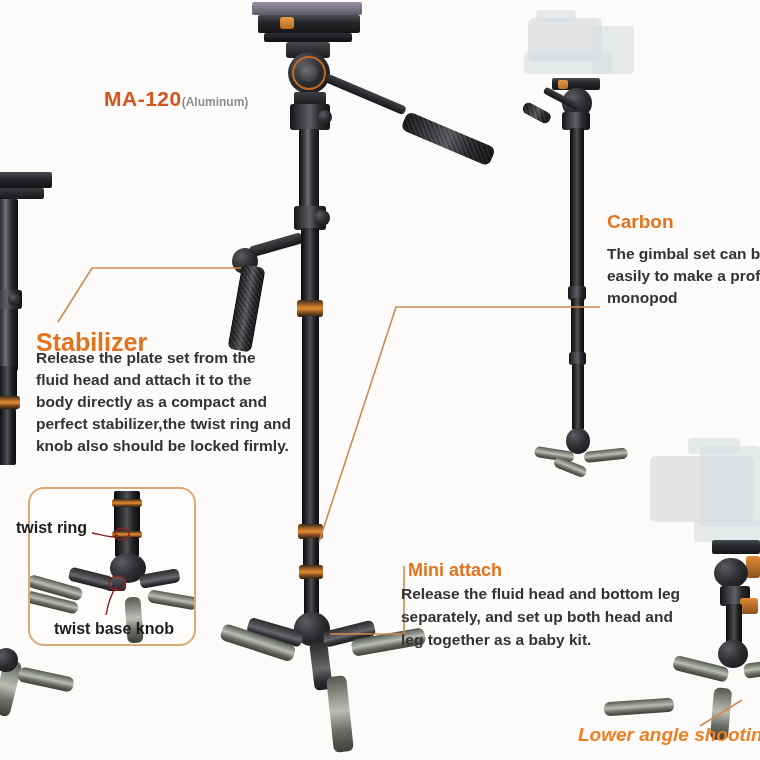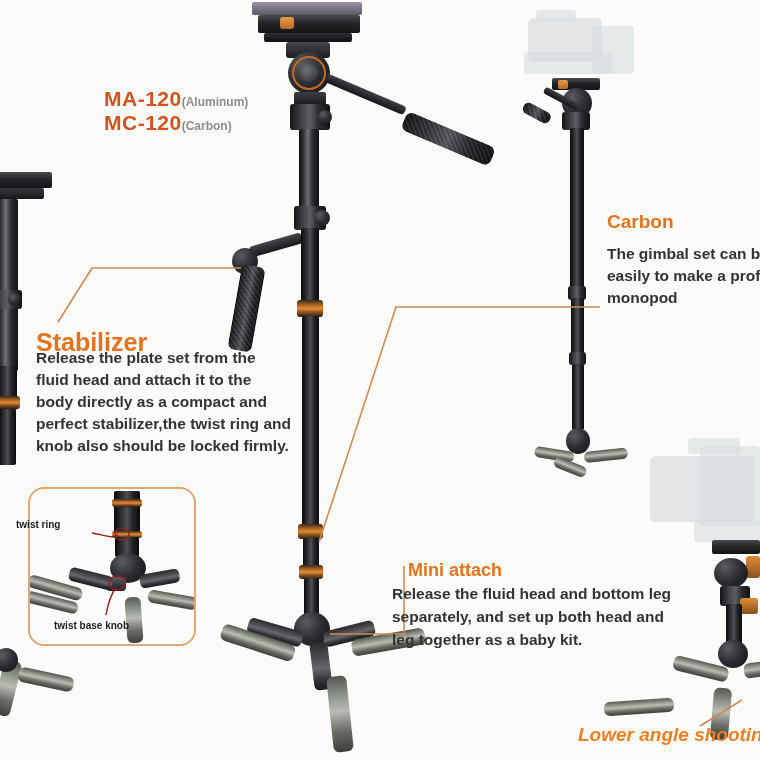--- a/index.html
+++ b/index.html
@@ -59,21 +59,21 @@
 
   #monopod-heading { left: 607px; top: 211px; font-size: 19px; }
   #monopod-body {
     left: 607px; top: 243px;
     width: 190px;
     font-size: 15.5px;
   }
 
   #minitripod-heading { left: 408px; top: 560px; font-size: 18px; }
   #minitripod-body {
-    left: 392px; top: 583px;
+    left: 401px; top: 583px;
     width: 290px;
     font-size: 15.5px;
     line-height: 1.48;
   }
 
   #lower-angle {
     position: absolute;
     left: 578px; top: 724px;
     color: #ef7f22;
     font-weight: bold;
@@ -92,21 +92,21 @@
     width: 164px; height: 155px;
     border: 2px solid #e0a877;
     border-radius: 16px;
     background: #fdfcfa;
     overflow: hidden;
   }
   .inset-label {
     position: absolute;
     color: #1c1c1c;
     font-weight: bold;
-    font-size: 10px;
+    font-size: 16px;
     white-space: nowrap;
     z-index: 5;
   }
   #twist-ring-label { left: 16px; top: 519px; }
   #ball-knob-label  { left: 54px; top: 620px; }
 
   
   .art { position: absolute; }
   .tube {
     position: absolute;
@@ -306,23 +306,20 @@
     </svg>
   </div>
 
   <div class="inset-label" id="twist-ring-label">twist ring</div>
   <div class="inset-label" id="ball-knob-label">twist base knob</div>
 
   <div id="model-labels">
     <div class="model-row">
       <span class="model-code">MA-120</span><span class="model-note">(Aluminum)</span>
     </div>
-    <div class="model-row">
-      <span class="model-code">MC-120</span><span class="model-note">(Carbon)</span>
-    </div>
   </div>
 
   <div class="heading" id="stabilizer-heading">Stabilizer</div>
   <div class="body-text" id="stabilizer-body">Release the plate set from the fluid head and attach it to the body directly as a compact and perfect stabilizer,the twist ring and knob also should be locked firmly.</div>
 
   <div class="heading" id="monopod-heading">Carbon</div>
   <div class="body-text" id="monopod-body">The gimbal set can b easily to make a prof monopod</div>
 
   <div class="heading" id="minitripod-heading">Mini attach</div>
   <div class="body-text" id="minitripod-body">Release the fluid head and bottom leg separately, and set up both head and leg together as a baby kit.</div>

